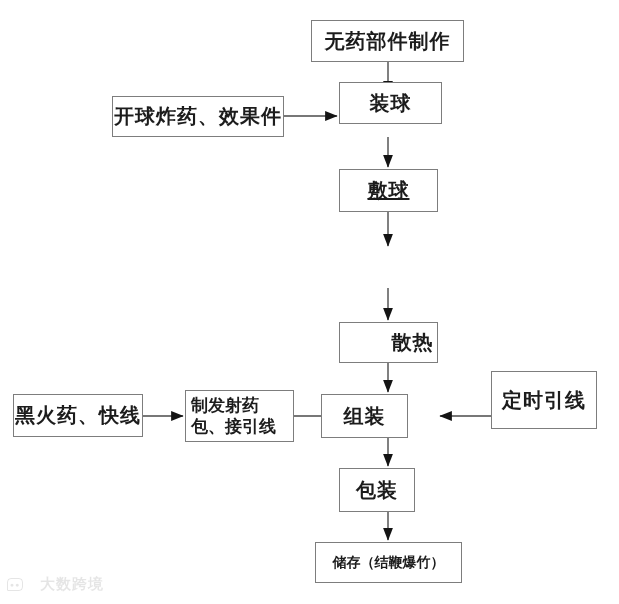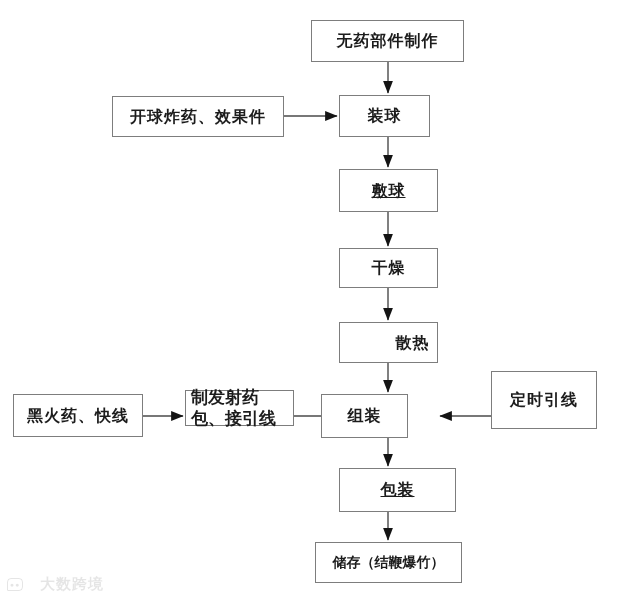--- a/index.html
+++ b/index.html
@@ -4,36 +4,36 @@
 <style>
   html,body{margin:0;padding:0;background:#ffffff;}
   #canvas{
     position:relative;width:619px;height:604px;background:#ffffff;overflow:hidden;
     font-family:"Liberation Sans","DejaVu Sans",sans-serif;
   }
   .node{
     position:absolute;box-sizing:border-box;background:#ffffff;
     border:1.5px solid #7d7d7d;color:#1c1c1c;
     display:flex;align-items:center;justify-content:center;
-    font-size:16px;font-weight:600;letter-spacing:1px;line-height:1.25;
+    font-size:20px;font-weight:600;letter-spacing:1px;line-height:1.25;
     text-align:center;white-space:nowrap;
   }
   
   .n-no-drug   {left:311px;top:20px; width:153px;height:42px;}
-  .n-load      {left:339px;top:95px; width:91px; height:42px;}
+  .n-load      {left:339px;top:82px; width:103px; height:42px;}
   .n-cover     {left:339px;top:169px;width:99px; height:43px;text-decoration:underline;}
   .n-dry       {left:339px;top:248px;width:99px; height:40px;}
   .n-cool      {left:339px;top:322px;width:99px; height:41px;padding-left:48px;}
   .n-assembly  {left:321px;top:394px;width:87px; height:44px;}
-  .n-pack      {left:339px;top:468px;width:117px; height:44px;text-decoration:underline;}
+  .n-pack      {left:339px;top:468px;width:76px; height:44px;}
   .n-storage   {left:315px;top:542px;width:147px;height:41px;font-size:14px;letter-spacing:0;}
   
   .n-opening   {left:112px;top:96px; width:172px;height:41px;}
   .n-blackpow  {left:13px; top:394px;width:130px;height:43px;}
-  .n-propel    {left:185px;top:390px;width:109px;height:36px;font-size:17px;letter-spacing:0;
+  .n-propel    {left:185px;top:390px;width:109px;height:52px;font-size:17px;letter-spacing:0;
                 justify-content:flex-start;text-align:left;padding:2px 5px;white-space:normal;}
   .n-timed     {left:491px;top:371px;width:106px;height:58px;}
   #connectors{position:absolute;left:0;top:0;width:619px;height:604px;pointer-events:none;}
   .watermark{
     position:absolute;left:7px;top:575px;display:flex;align-items:center;gap:17px;
     color:rgba(0,0,0,0.10);font-size:15px;font-weight:700;letter-spacing:1px;user-select:none;
   }
   .watermark .wm-icon{
     width:16px;height:13px;border:1.5px solid rgba(0,0,0,0.10);border-radius:4px 4px 4px 1px;
     display:flex;align-items:center;justify-content:center;font-size:7px;line-height:1;
@@ -63,21 +63,20 @@
       <line x1="491" y1="416" x2="440" y2="416" marker-end="url(#ah)"></line>
       <line x1="388" y1="438" x2="388" y2="466" marker-end="url(#ah)"></line>
       <line x1="388" y1="512" x2="388" y2="540" marker-end="url(#ah)"></line>
     </g>
   </svg>
 
   <div class="node n-no-drug">无药部件制作</div>
   <div class="node n-opening">开球炸药、效果件</div>
   <div class="node n-load">装球</div>
   <div class="node n-cover">敷球</div>
-  <div class="node n-dry">干燥</div>
   <div class="node n-cool">散热</div>
   <div class="node n-blackpow">黑火药、快线</div>
   <div class="node n-propel">制发射药包、接引线</div>
   <div class="node n-assembly">组装</div>
   <div class="node n-timed">定时引线</div>
   <div class="node n-pack">包装</div>
   <div class="node n-storage">储存（结鞭爆竹）</div>
 
   <div class="watermark">
     <span class="wm-icon">●●</span>

